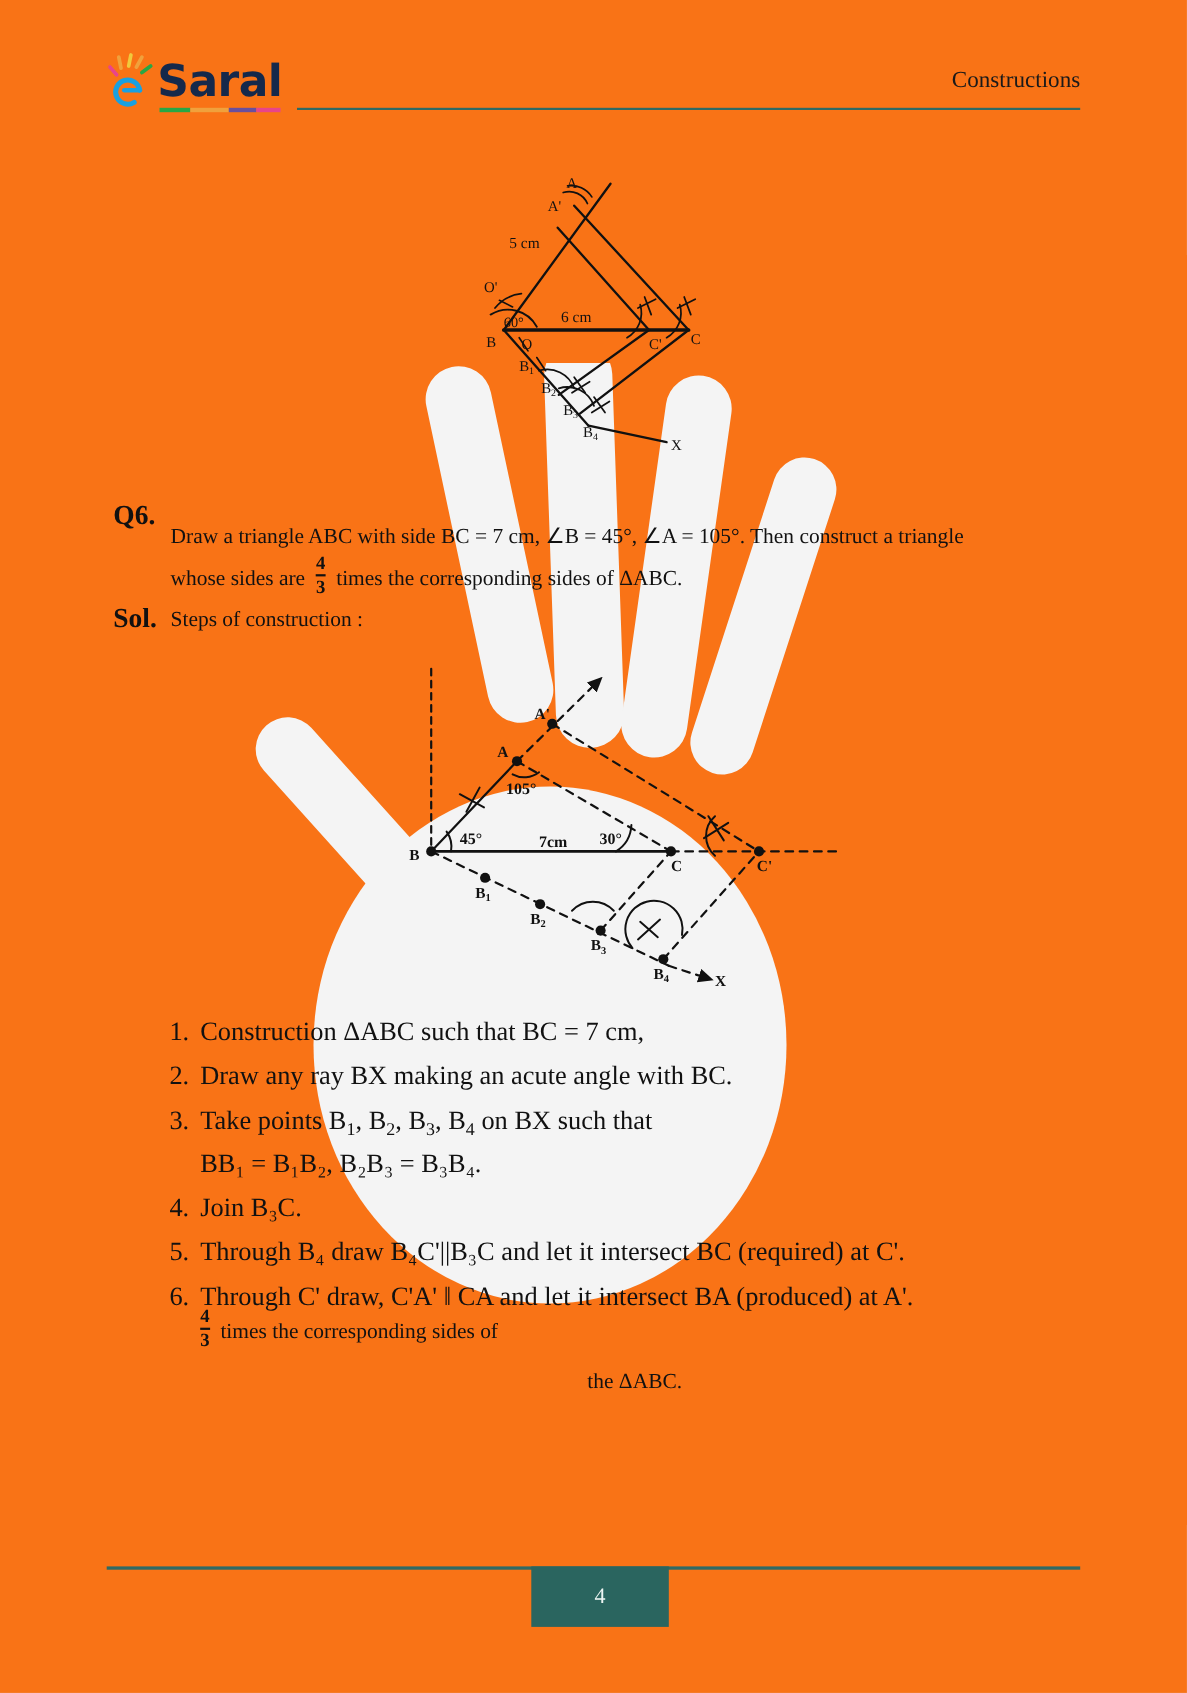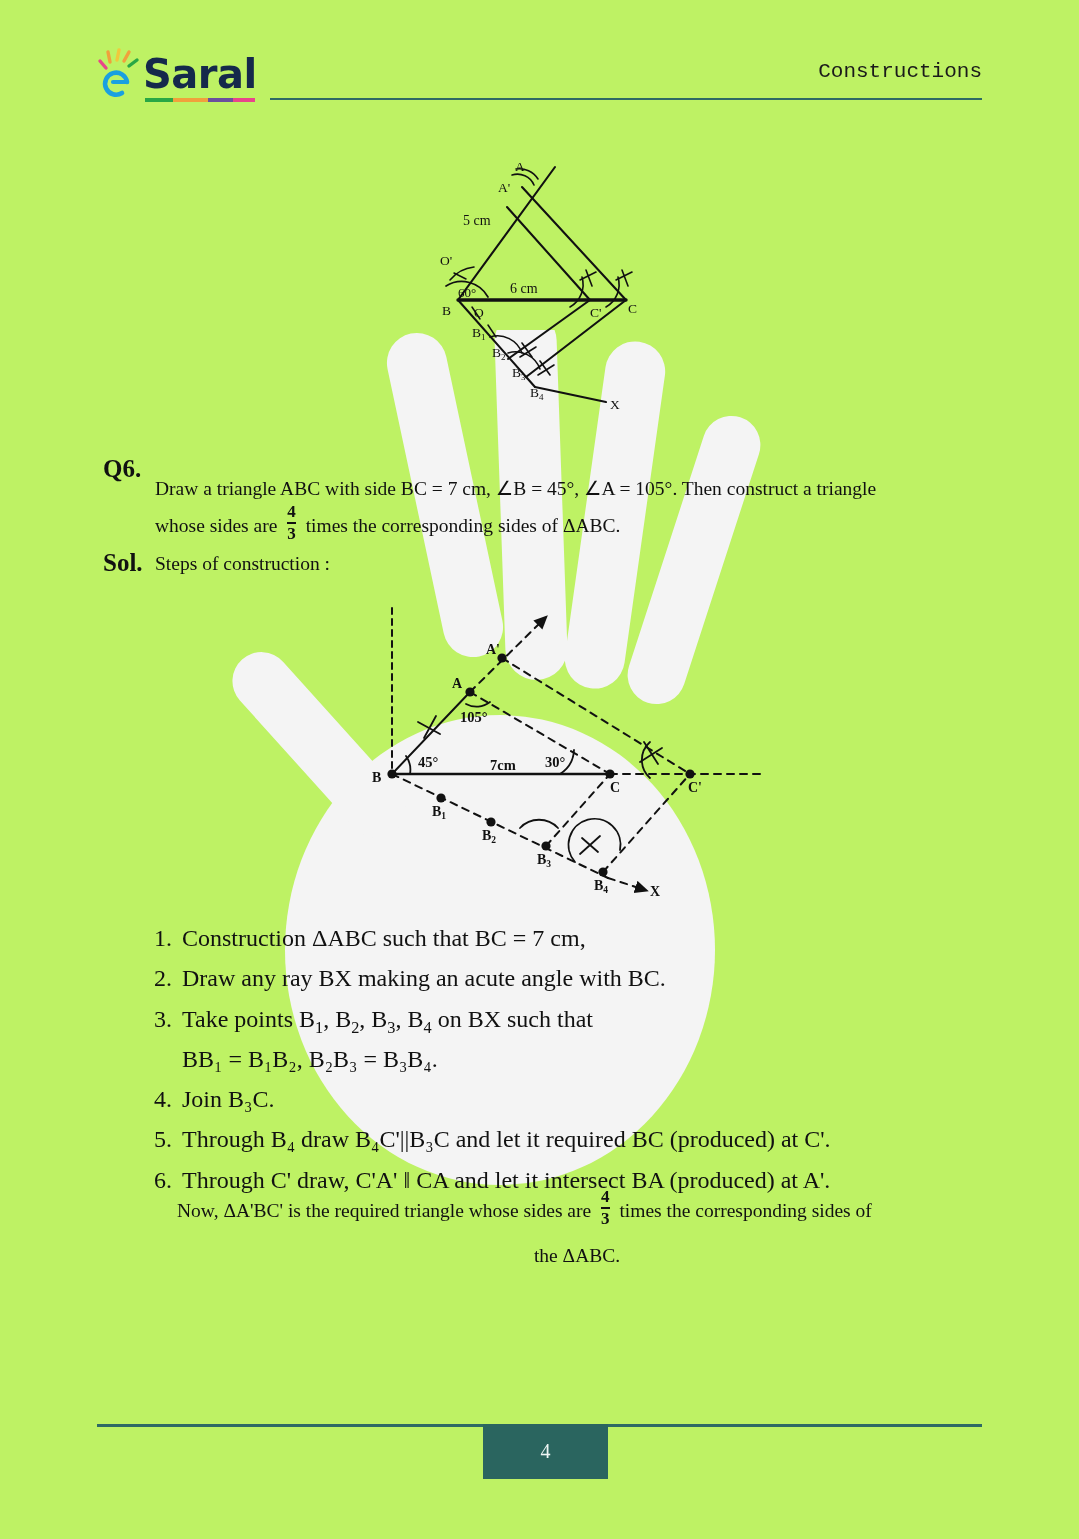--- a/index.html
+++ b/index.html
@@ -6,21 +6,21 @@
     margin: 0; padding: 0;
     background: #d8d8d8;
   }
   body {
     font-family: "Liberation Serif", serif;
   }
   .page {
     position: relative;
     width: 1079px;
     height: 1539px;
-    background: #bef264;
+    background: #f97316;
     overflow: hidden;
     box-sizing: border-box;
   }
   
   .watermark {
     position: absolute;
     left: 170px; top: 330px;
     width: 680px; height: 960px;
     pointer-events: none;
     z-index: 0;
@@ -53,21 +53,21 @@
     left: 48px; top: 50px;
     width: 110px; height: 4px;
     display: flex;
   }
   .logo-underline span { height: 100%; }
   .header-title {
     position: absolute;
     right: 97px; top: 60px;
     font-size: 21px;
     color: #1a1a1a;
-    font-family: Liberation Mono, monospace;
+    font-family: Liberation Serif, serif;
     text-align: right;
   }
   .header-rule {
     position: absolute;
     left: 270px; top: 98px;
     width: 712px; height: 2px;
     background: #2e6a64;
   }
   
   .content { position: relative; z-index: 2; }
@@ -344,29 +344,28 @@
     <li>
       <div>
         <span>Take points B</span><span class="sub2">1</span><span>, B</span><span class="sub2">2</span><span>, B</span><span class="sub2">3</span><span>, B</span><span class="sub2">4</span><span> on BX such that</span>
       </div>
       <div>BB₁ = B₁B₂, B₂B₃ = B₃B₄.</div>
     </li>
     <li>
       <div>Join B₃C.</div>
     </li>
     <li>
-      <div>Through B₄ draw B₄C'||B₃C and let it required BC (produced) at C'.</div>
+      <div>Through B₄ draw B₄C'||B₃C and let it intersect BC (required) at C'.</div>
     </li>
     <li>
       <div>Through C' draw, C'A' ‖ CA and let it intersect BA (produced) at A'.</div>
     </li>
   </ol>
 
   <div class="closing">
-    <span>Now, ΔA'BC' is the required triangle whose sides are</span>
     <span class="frac">
       <span class="num">4</span>
       <span class="bar"></span>
       <span class="den">3</span>
     </span>
     <span>times the corresponding sides of</span>
     <div style="margin-top:6px;text-align:center;">the ΔABC.</div>
   </div>
 
   <div class="footer-rule"></div>

